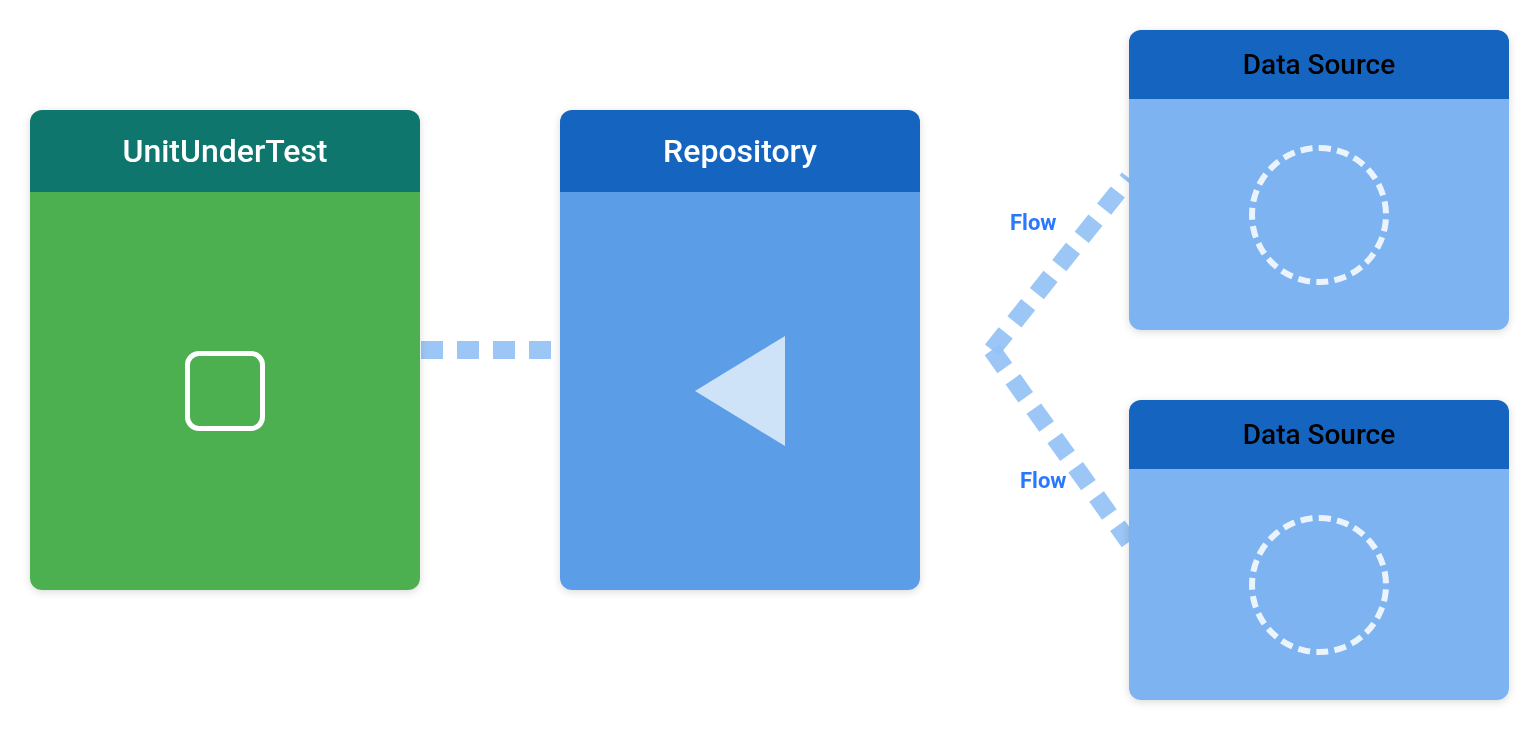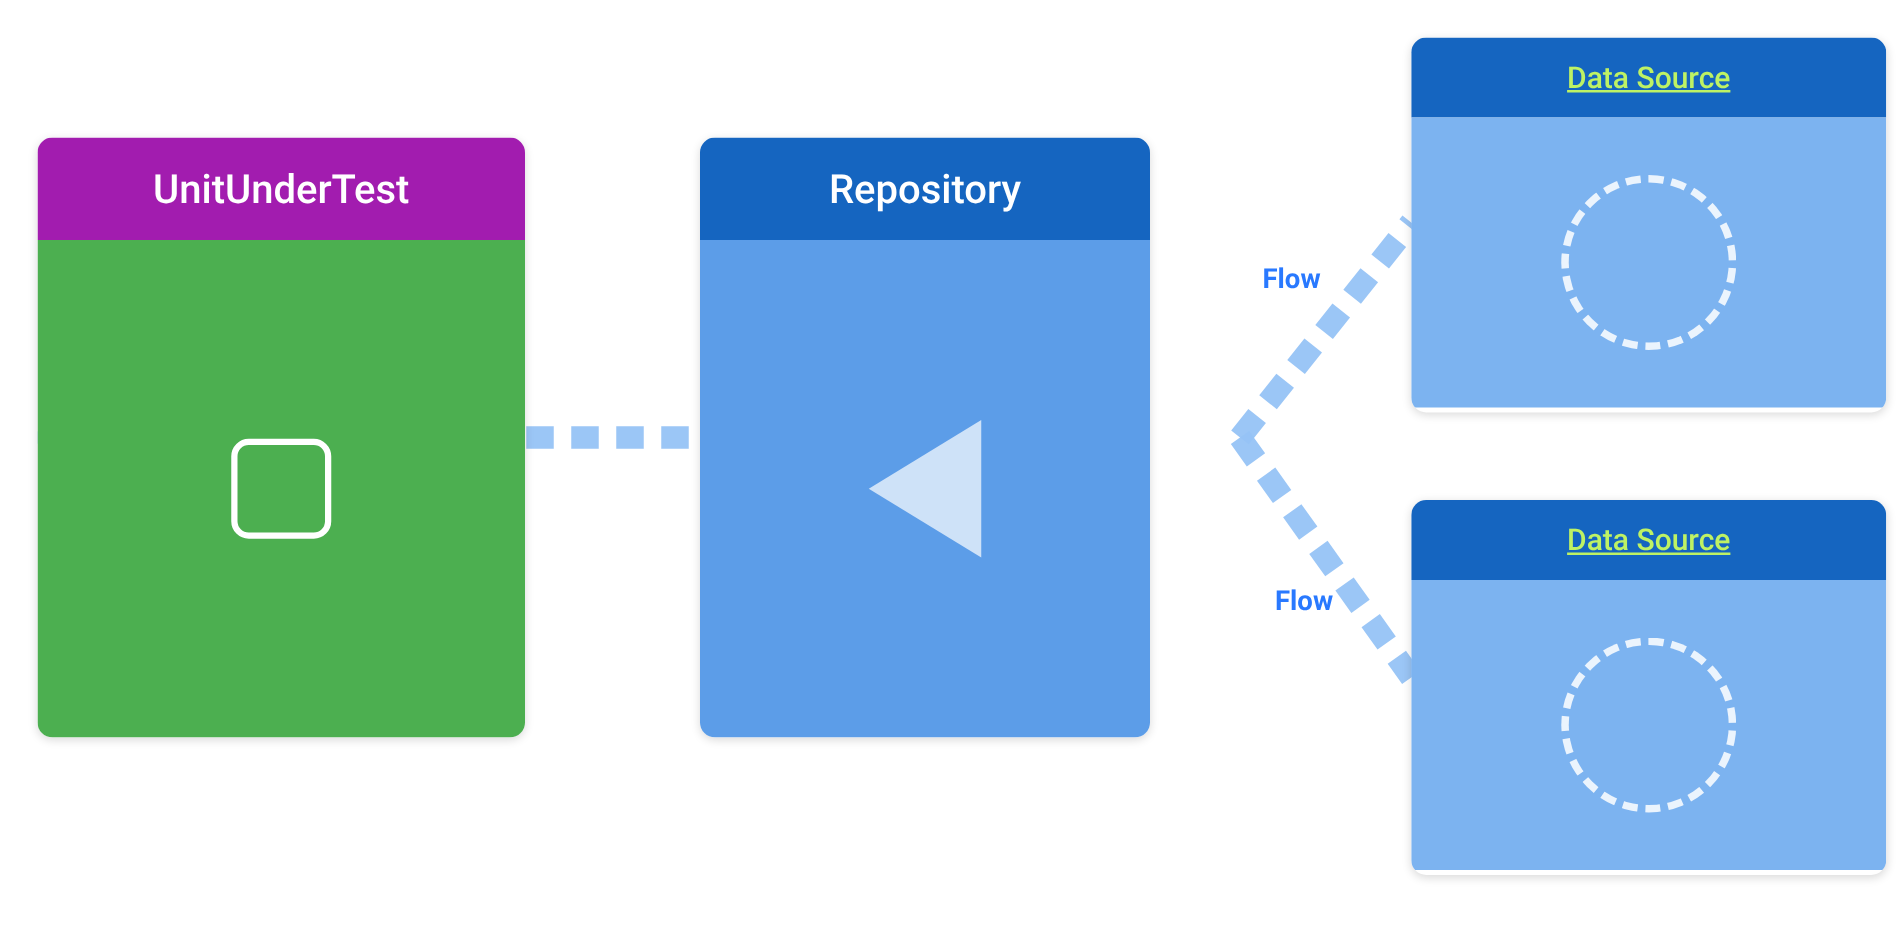--- a/index.html
+++ b/index.html
@@ -27,21 +27,21 @@
       position: absolute;
       left: 30px;
       top: 110px;
       width: 390px;
       height: 480px;
       border-radius: 12px;
       overflow: hidden;
       box-shadow: 0 2px 8px rgba(0,0,0,0.15);
     }
     .unit-under-test .box-header {
-      background: #a21caf;
+      background: #0f766e;
       padding: 22px 20px;
       text-align: center;
     }
     .unit-under-test .box-header span {
       color: #fff;
       font-size: 32px;
       font-weight: 500;
     }
     .unit-under-test .box-body {
       background: #4caf50;
@@ -95,24 +95,23 @@
     }
     .data-source.bottom {
       top: 400px;
     }
     .data-source .box-header {
       background: #1565c0;
       padding: 18px 20px;
       text-align: center;
     }
     .data-source .box-header span {
-      color: #bef264;
-      font-size: 24px;
+      color: #000000;
+      font-size: 28px;
       font-weight: 500;
-      text-decoration: underline;
     }
     .data-source .box-body {
       background: #7cb3f0;
       height: calc(100% - 68px);
       display: flex;
       align-items: center;
       justify-content: center;
     }
 
     

